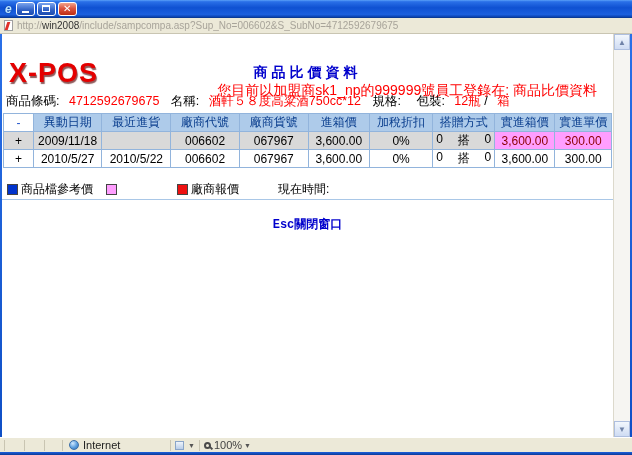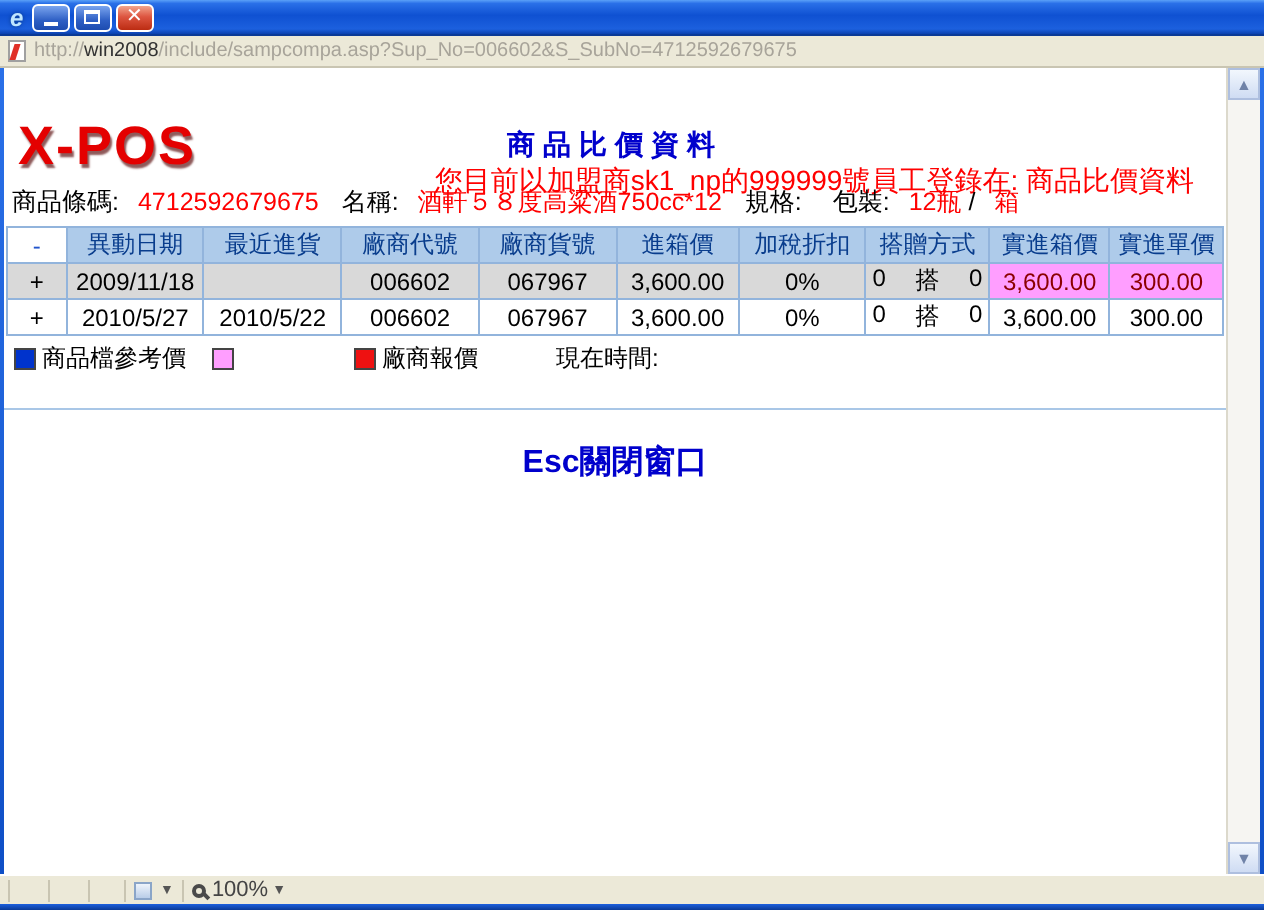--- a/index.html
+++ b/index.html
@@ -64,27 +64,27 @@
   table.cmp th { background:#aecbea; color:#093d8d; font-weight:normal; text-align:center; }
   table.cmp th.first { background:#fff; color:#2255cc; }
   tr.row-gray td { background:#d9d9d9; }
   tr.row-white td { background:#ffffff; }
   td.c { text-align:center; } td.r { text-align:center; }
   td.hl { color:#8b0000; }
   td.bundle { padding:0 6px; }
   td.bundle .wrap { display:flex; justify-content:space-between; }
 
   
-  .legend { display:flex; align-items:center; padding:3px 5px 16px 5px; border-bottom:1px solid #a9c7e7; font-size:12px; white-space:nowrap; }
+  .legend { display:flex; align-items:center; padding:3px 5px 1px 5px; border-bottom:1px solid #a9c7e7; font-size:12px; white-space:nowrap;margin-top:10px; }
   .leg-item { display:flex; align-items:center; margin-right:13px; }
   .leg-sq { width:11px; height:11px; border:1px solid #444; margin-right:3px; flex:none; }
   .leg-item.vendor { margin-left:44px; }
   .leg-time { margin-left:26px; }
 
-  .esc-hint { text-align:center; margin-top:16px; color:#0000cc; font-weight:bold; font-size:16px; }
+  .esc-hint { text-align:center; margin-top:16px; color:#0000cc; font-weight:bold; font-size:12px;font-family:Liberation Mono, monospace; }
 
   
   .statusbar { height:15px; background:#ece9d8; border-top:1px solid #fff; display:flex; align-items:center;
                font-size:11px; color:#222; padding:0 2px; }
   .st-left { flex:1; padding-left:4px; }
   .st-sep { width:18px; height:11px; border-left:1px solid #c9c5b2; margin-left:2px; }
   .st-zone { display:flex; align-items:center; width:108px; border-left:1px solid #c9c5b2; padding-left:6px; height:11px; }
   .globe { width:10px; height:10px; border-radius:50%; margin-right:4px; flex:none;
            background:radial-gradient(circle at 35% 30%,#cfe9ff,#5b9ede 55%,#2b6cb2); border:1px solid #3b6ea8; }
   .st-ctrl { display:flex; align-items:center; border-left:1px solid #c9c5b2; padding:0 4px; height:11px; color:#444; }
@@ -232,20 +232,24 @@
       <div class="sb-btn">▼</div>
     </div>
 
     <div class="frame-edge"></div>
   </div>
 
   <div class="statusbar">
     <span class="st-sep"></span>
     <span class="st-sep"></span>
     <span class="st-sep"></span>
+    <span class="st-zone">
+      <span class="globe"></span>
+      <span>Internet</span>
+    </span>
     <span class="st-ctrl">
       <span class="mini-ico"></span>
       <span class="dd">▼</span>
     </span>
     <span class="st-ctrl">
       <span class="mag"></span>
       <span>100%</span>
       <span class="dd">▼</span>
     </span>
   </div>

